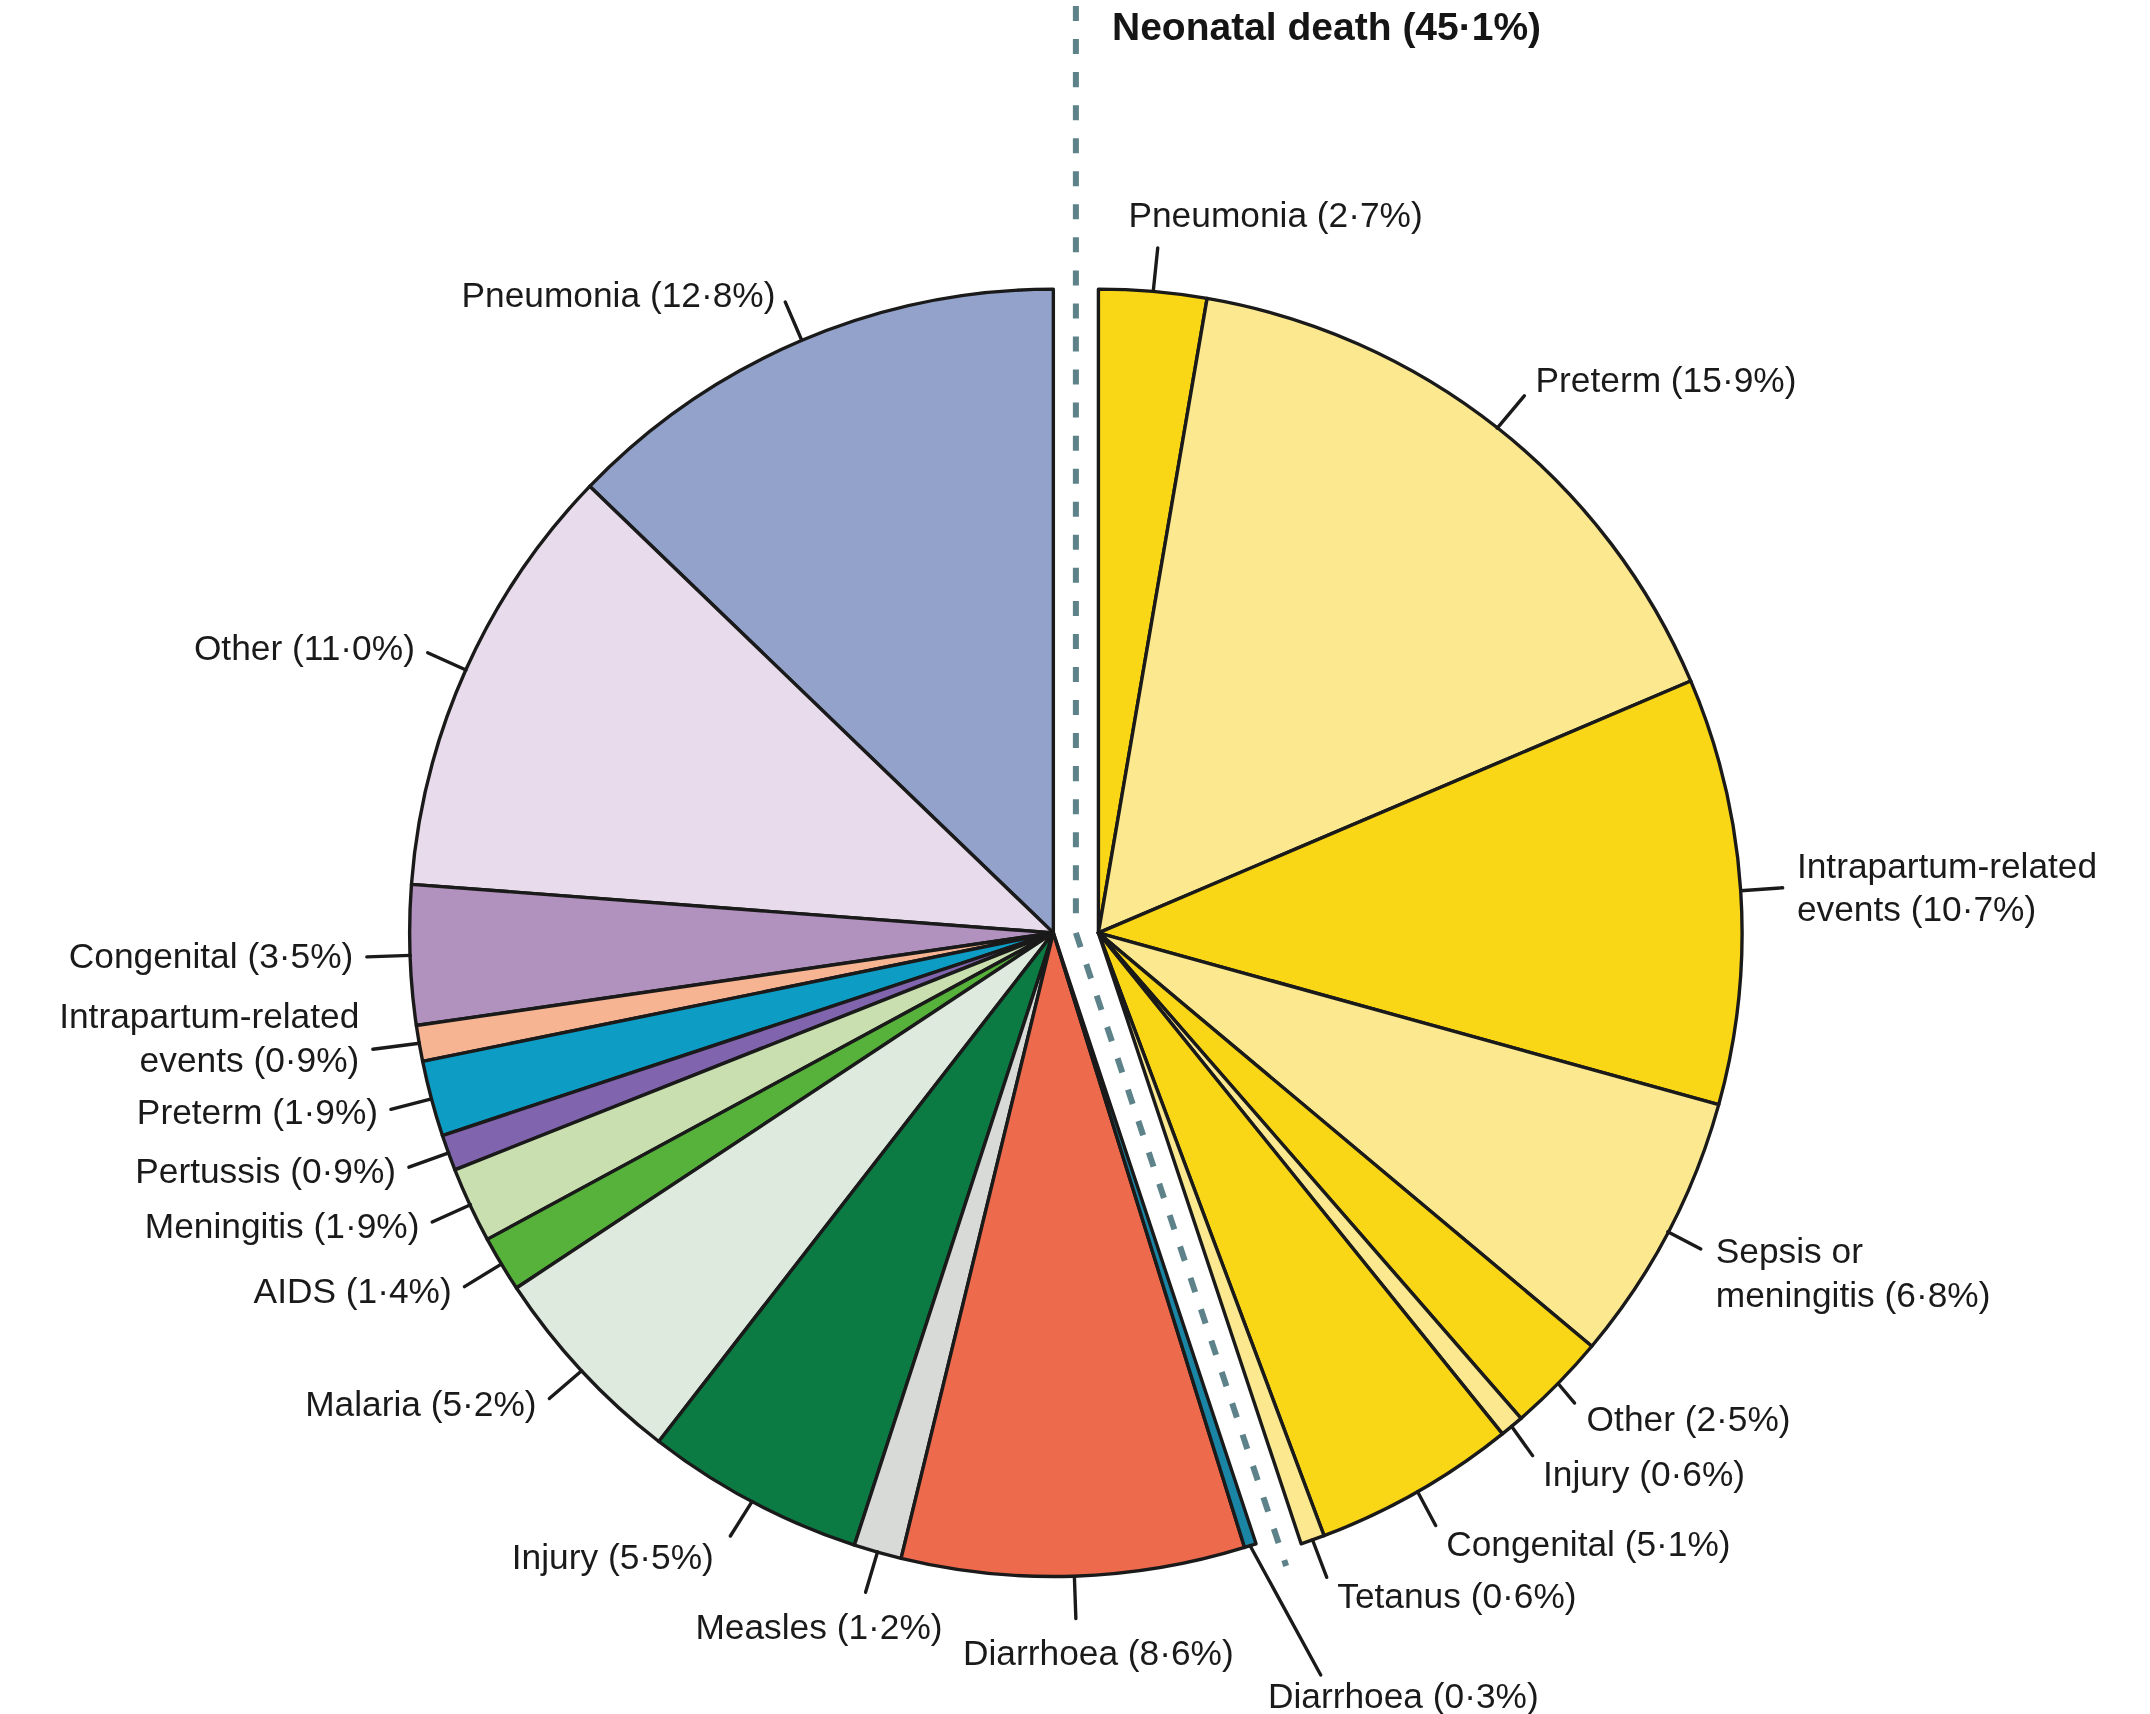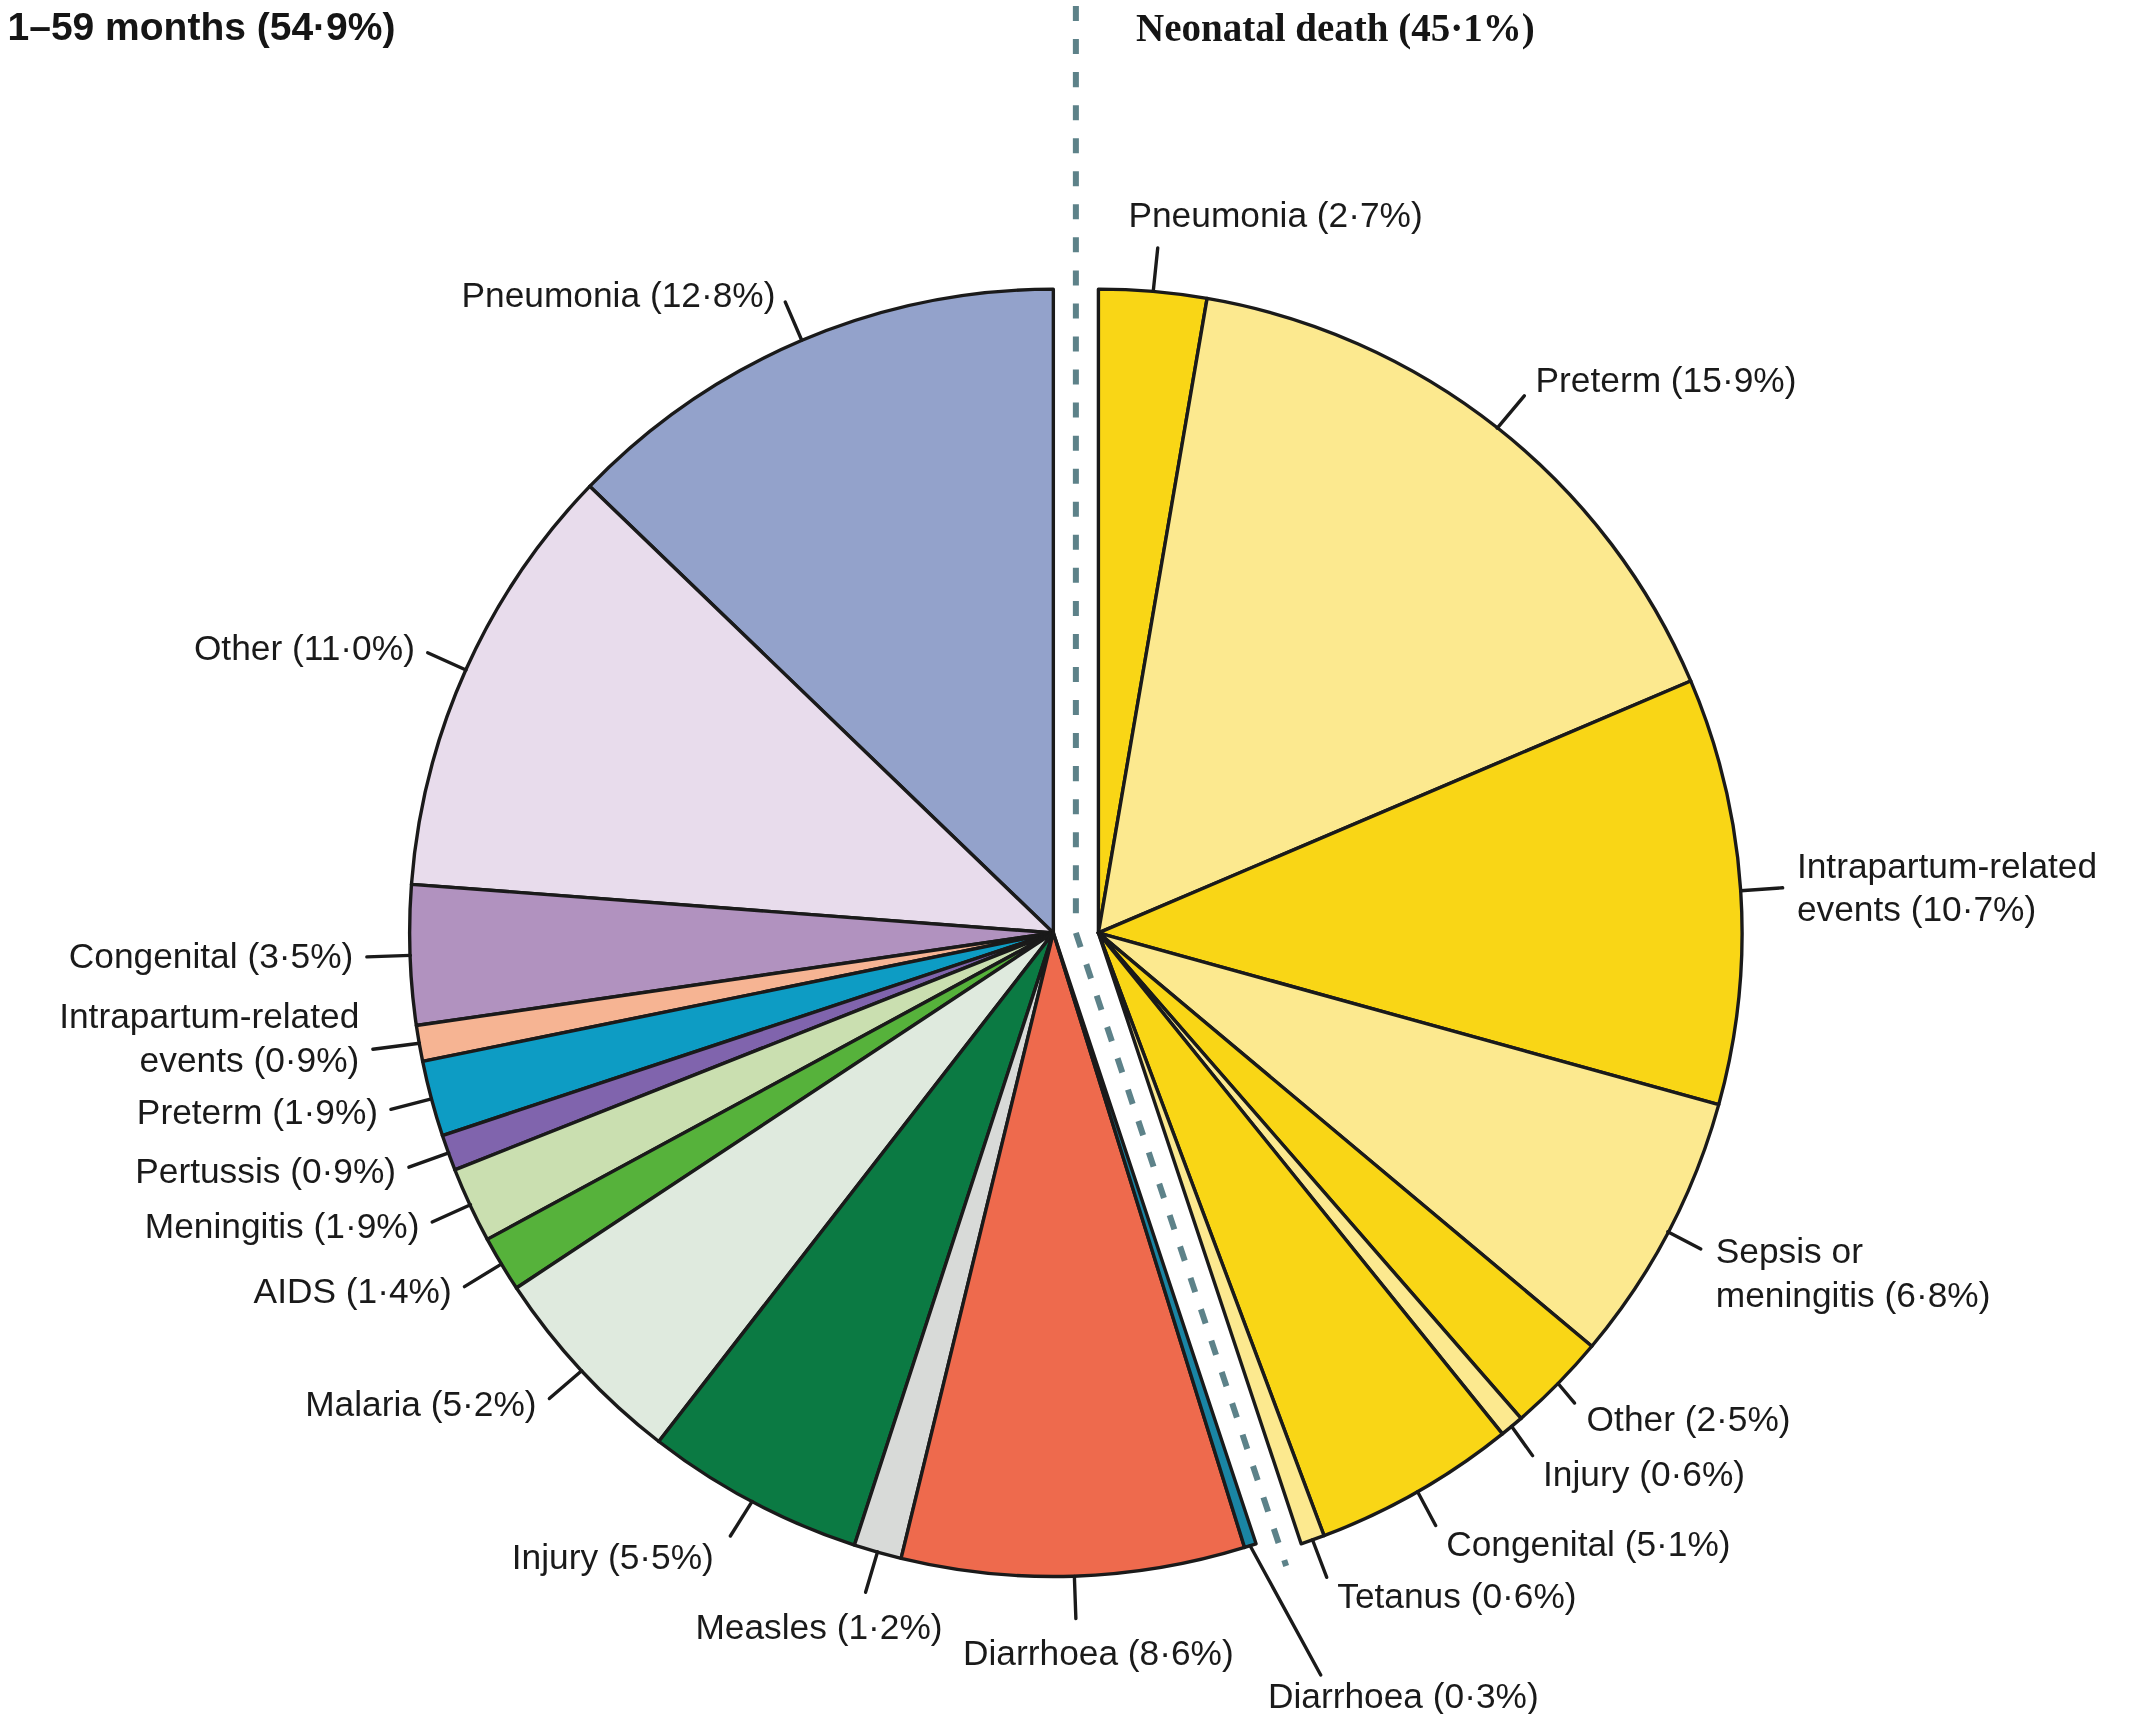--- a/index.html
+++ b/index.html
@@ -13,21 +13,21 @@
   .half-title{
     position:absolute;
     top:4.5px;
     font-size:39px;
     font-weight:bold;
     color:#151515;
     letter-spacing:0px;
     white-space:nowrap;
   }
   #title-left{left:7.5px;}
-  #title-right{left:1136px;font-family:Liberation Serif, serif;}
+  #title-right{left:1112px;}
   svg{position:absolute;left:0;top:0;}
   svg text{
     font-family:"Liberation Sans", sans-serif;
     font-size:47px;
     fill:#1a1a1a;
   }
 </style>
 </head>
 <body>
 
@@ -95,16 +95,15 @@
       <text x="2284" y="1723" text-anchor="start" dominant-baseline="central">meningitis (6·8%)</text>
       <line x1="2074" y1="1842" x2="2096" y2="1868" stroke="#1a1a1a" stroke-width="4.5" stroke-linecap="round"></line>
       <text x="2112" y="1888" text-anchor="start" dominant-baseline="central">Other (2·5%)</text>
       <line x1="2012" y1="1899" x2="2040" y2="1938" stroke="#1a1a1a" stroke-width="4.5" stroke-linecap="round"></line>
       <text x="2054" y="1962" text-anchor="start" dominant-baseline="central">Injury (0·6%)</text>
       <line x1="1887" y1="1986" x2="1911" y2="2031" stroke="#1a1a1a" stroke-width="4.5" stroke-linecap="round"></line>
       <text x="1925" y="2055" text-anchor="start" dominant-baseline="central">Congenital (5·1%)</text>
       <line x1="1747" y1="2050" x2="1766" y2="2100" stroke="#1a1a1a" stroke-width="4.5" stroke-linecap="round"></line>
       <text x="1780" y="2124" text-anchor="start" dominant-baseline="central">Tetanus (0·6%)</text>
     </svg>
-  <div class="half-title" id="title-left">1–59 months (54·9%)</div>
   <div class="half-title" id="title-right">Neonatal death (45·1%)</div>
 </div>
 
 
 </body></html>

